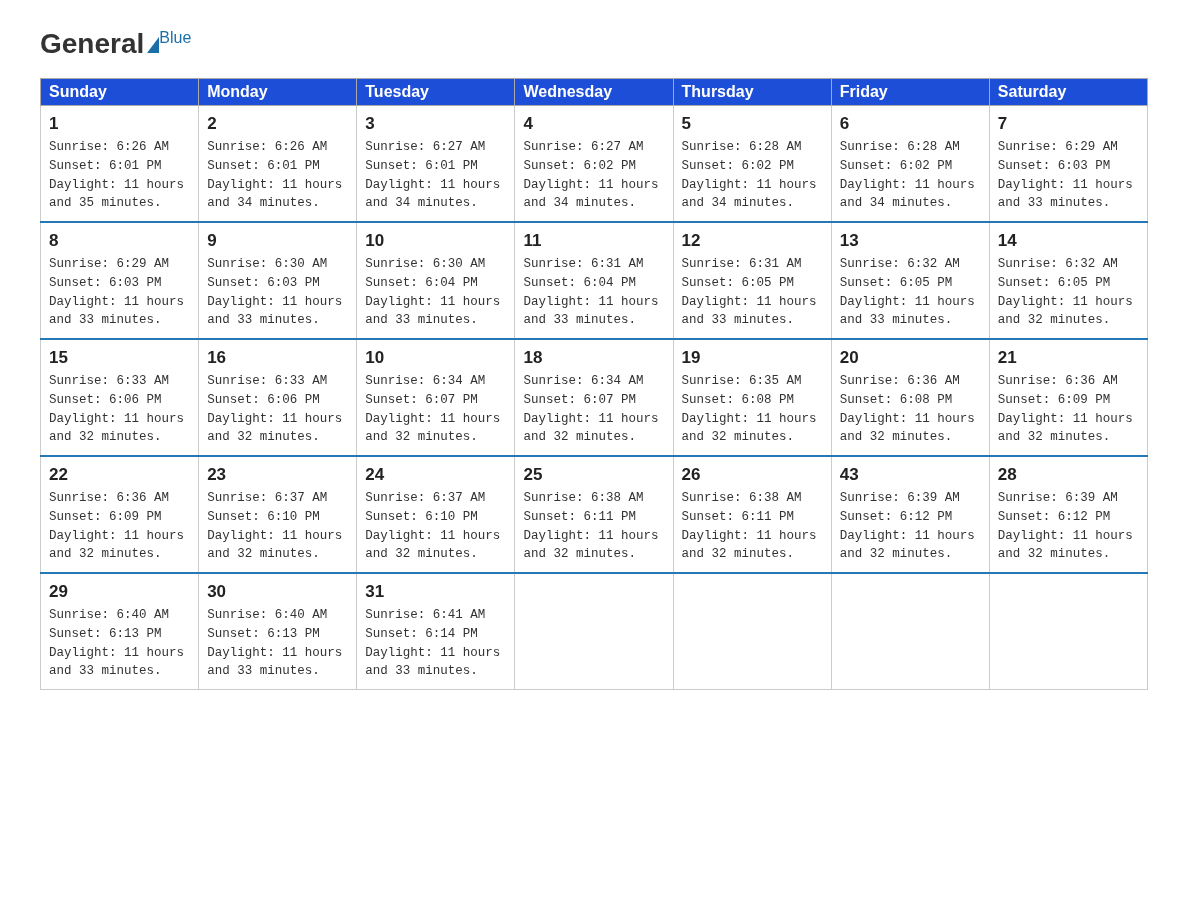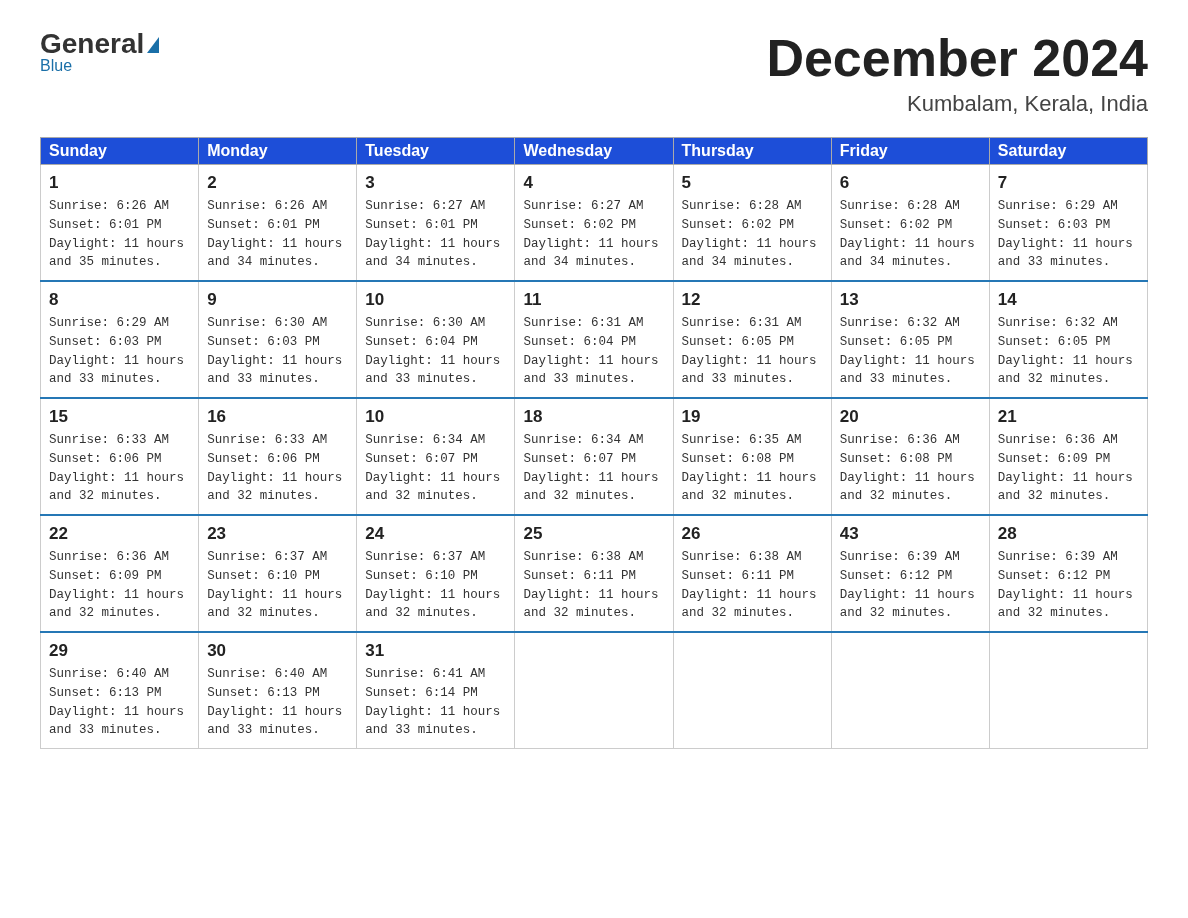--- a/index.html
+++ b/index.html
@@ -11,21 +11,21 @@
       min-height: 918px;
     }
     .header {
       display: flex;
       justify-content: space-between;
       align-items: flex-start;
       margin-bottom: 20px;
     }
     .logo {
       display: flex;
-      flex-direction: column;
+      flex-direction: row;
       align-items: flex-start;
     }
     .logo-general {
       font-size: 28px;
       font-weight: bold;
       color: #333;
       line-height: 1;
     }
     .logo-blue {
       font-size: 16px;
@@ -100,24 +100,20 @@
   </style>
 </head>
 <body>
 
 <div class="header">
   <div class="logo">
     <div>
       <span class="logo-general">General</span><span class="logo-triangle"></span>
     </div>
     <div class="logo-blue">Blue</div>
-  </div>
-  <div class="title-block">
-    <div class="month-title">December 2024</div>
-    <div class="location">Kumbalam, Kerala, India</div>
   </div>
 </div>
 
 <table class="calendar">
   <thead>
     <tr>
     <th>Sunday</th>
         <th>Monday</th>
         <th>Tuesday</th>
         <th>Wednesday</th>

